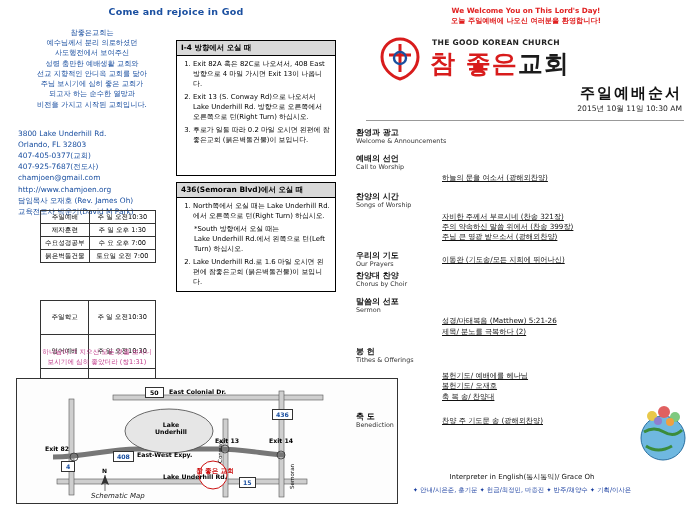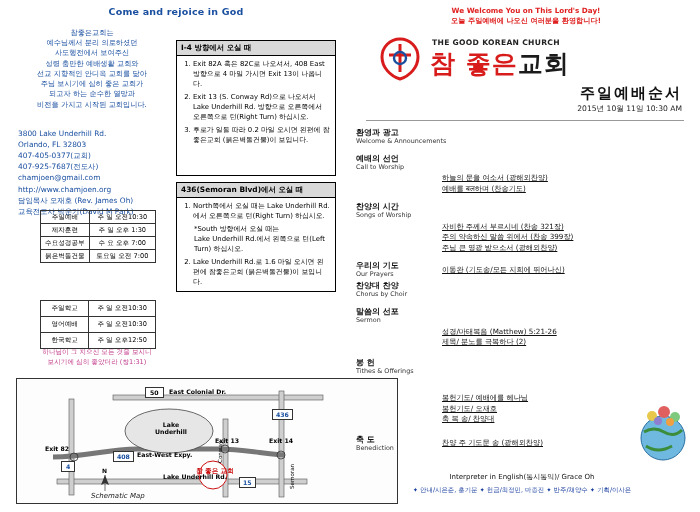--- a/index.html
+++ b/index.html
@@ -78,21 +78,21 @@
 
   .sched2 {
     position: absolute;
     left: 40px; top: 300px;
     width: 116px;
     border-collapse: collapse;
     font-size: 6.6px;
   }
   .sched2 td {
     border: 1px solid #333;
-    padding: 3px 2px;
+    padding: 12px 2px;
     text-align: center;
     height: 9px;
     white-space: nowrap;
   }
   .sched2 td.lbl { width: 44px; }
   .sched2 td.val { width: 62px; }
 
   .verse {
     position: absolute;
     left: 12px; top: 348px;
@@ -448,21 +448,20 @@
       <div class="oi" style="margin-top:2px;">
         <div class="oi-kor">환영과 광고</div>
         <div class="oi-eng">Welcome &amp; Announcements</div>
       </div>
 
       <div class="oi" style="margin-top:8px;">
         <div class="oi-kor">예배의 선언</div>
         <div class="oi-eng">Call to Worship</div>
         <div class="oi-detail" style="margin-top:2px;">
           <div>하늘의 문을 여소서 (광해외찬양)</div>
-          <div>예배를 बल하며 (찬송기도)</div>
         </div>
       </div>
 
       <div class="oi" style="margin-top:8px;">
         <div class="oi-kor">찬양의 시간</div>
         <div class="oi-eng">Songs of Worship</div>
         <div class="oi-detail" style="margin-top:2px;">
           <div>자비한 주께서 부르시네 (찬송 321장)</div>
           <div>주의 약속하신 말씀 위에서 (찬송 399장)</div>
           <div>주님 큰 영광 받으소서 (광해외찬양)</div>
@@ -487,21 +486,21 @@
         <div class="oi-eng">Sermon</div>
         <div class="oi-detail" style="margin-top:2px;">
           <div>성경/마태복음 (Matthew) 5:21-26</div>
           <div>제목/ 분노를 극복하다 (2)</div>
         </div>
       </div>
 
       <div class="oi" style="margin-top:10px;">
         <div class="oi-kor">봉      헌</div>
         <div class="oi-eng">Tithes &amp; Offerings</div>
-        <div class="oi-detail" style="margin-top:18px;">
+        <div class="oi-detail" style="margin-top:6px;">
           <div>봉헌기도/ 예배에를 헤나님</div>
           <div>봉헌기도/ 오재호</div>
           <div>축 복 송/ 찬양대</div>
         </div>
       </div>
 
       <div class="oi" style="margin-top:10px;">
         <div class="oi-kor">축      도</div>
         <div class="oi-eng">Benediction</div>
         <div class="oi-detail" style="margin-top:-14px;">

